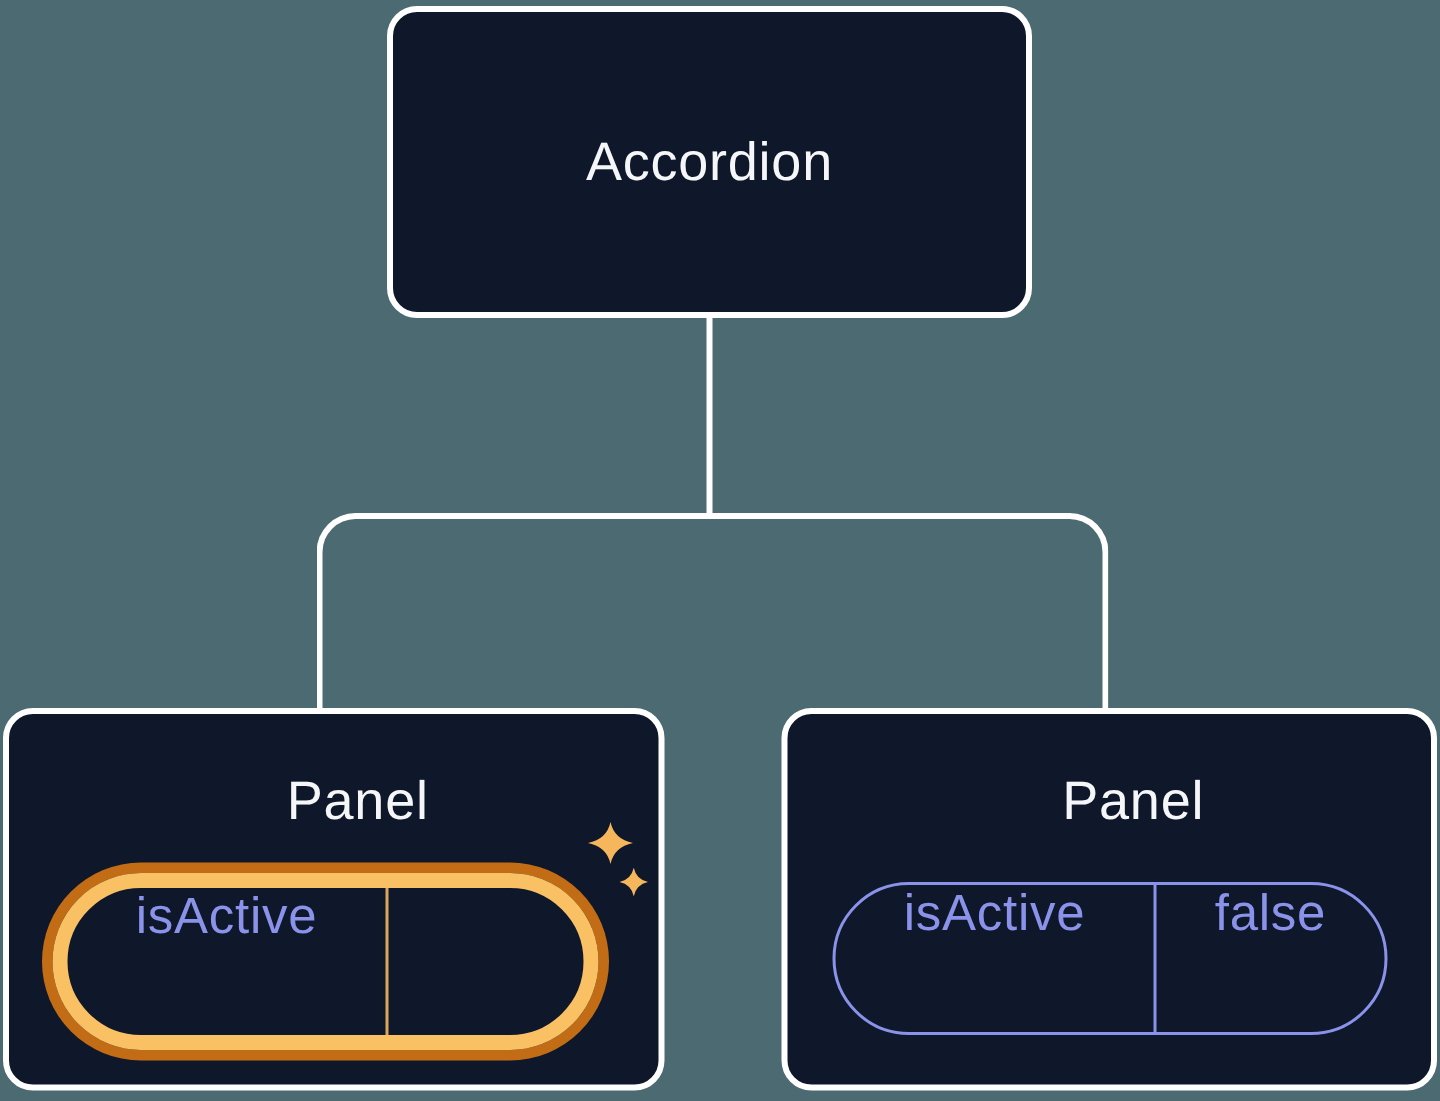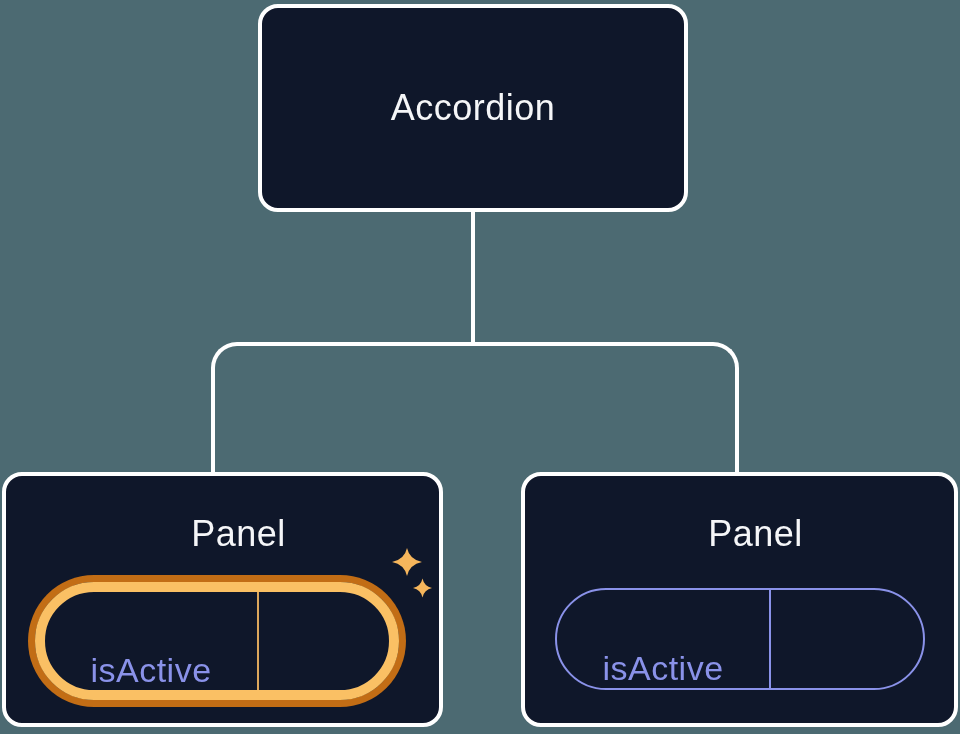--- a/index.html
+++ b/index.html
@@ -81,21 +81,21 @@
     font-weight: 500;
     letter-spacing: 0.5px;
     margin-left: 16px;
   }
   
   .pill {
     position: absolute;
     box-sizing: border-box;
     border-radius: 999px;
     display: flex;
-    align-items: flex-end;
+    align-items: flex-start;
   }
   .pill-active {
     left: 29px;
     top: 106px;
     width: 364px;
     height: 118px;
     border: 10px solid #FAC064;
     box-shadow: 0 0 0 7px #C26D15;
   }
   .pill-inactive {
@@ -154,16 +154,17 @@
   <svg class="sparkle" viewBox="0 0 48 56" aria-hidden="true">
     <path d="M19 4 Q21.5 15.5 34 18 Q21.5 20.5 19 32 Q16.5 20.5 4 18 Q16.5 15.5 19 4 Z" fill="#F6B65C"></path>
     <path d="M34.5 34.5 Q36.2 42.3 44 44 Q36.2 45.7 34.5 53.5 Q32.8 45.7 25 44 Q32.8 42.3 34.5 34.5 Z" fill="#F6B65C"></path>
   </svg>
 
   <div class="box panel-right-box">
     <div class="panel-title">Panel</div>
     <div class="pill pill-inactive">
       <div class="seg seg-key">isActive</div>
       <div class="divider divider-purple"></div>
+      <div class="seg seg-val">false</div>
     </div>
   </div>
 
 </div>
 
 </body></html>

